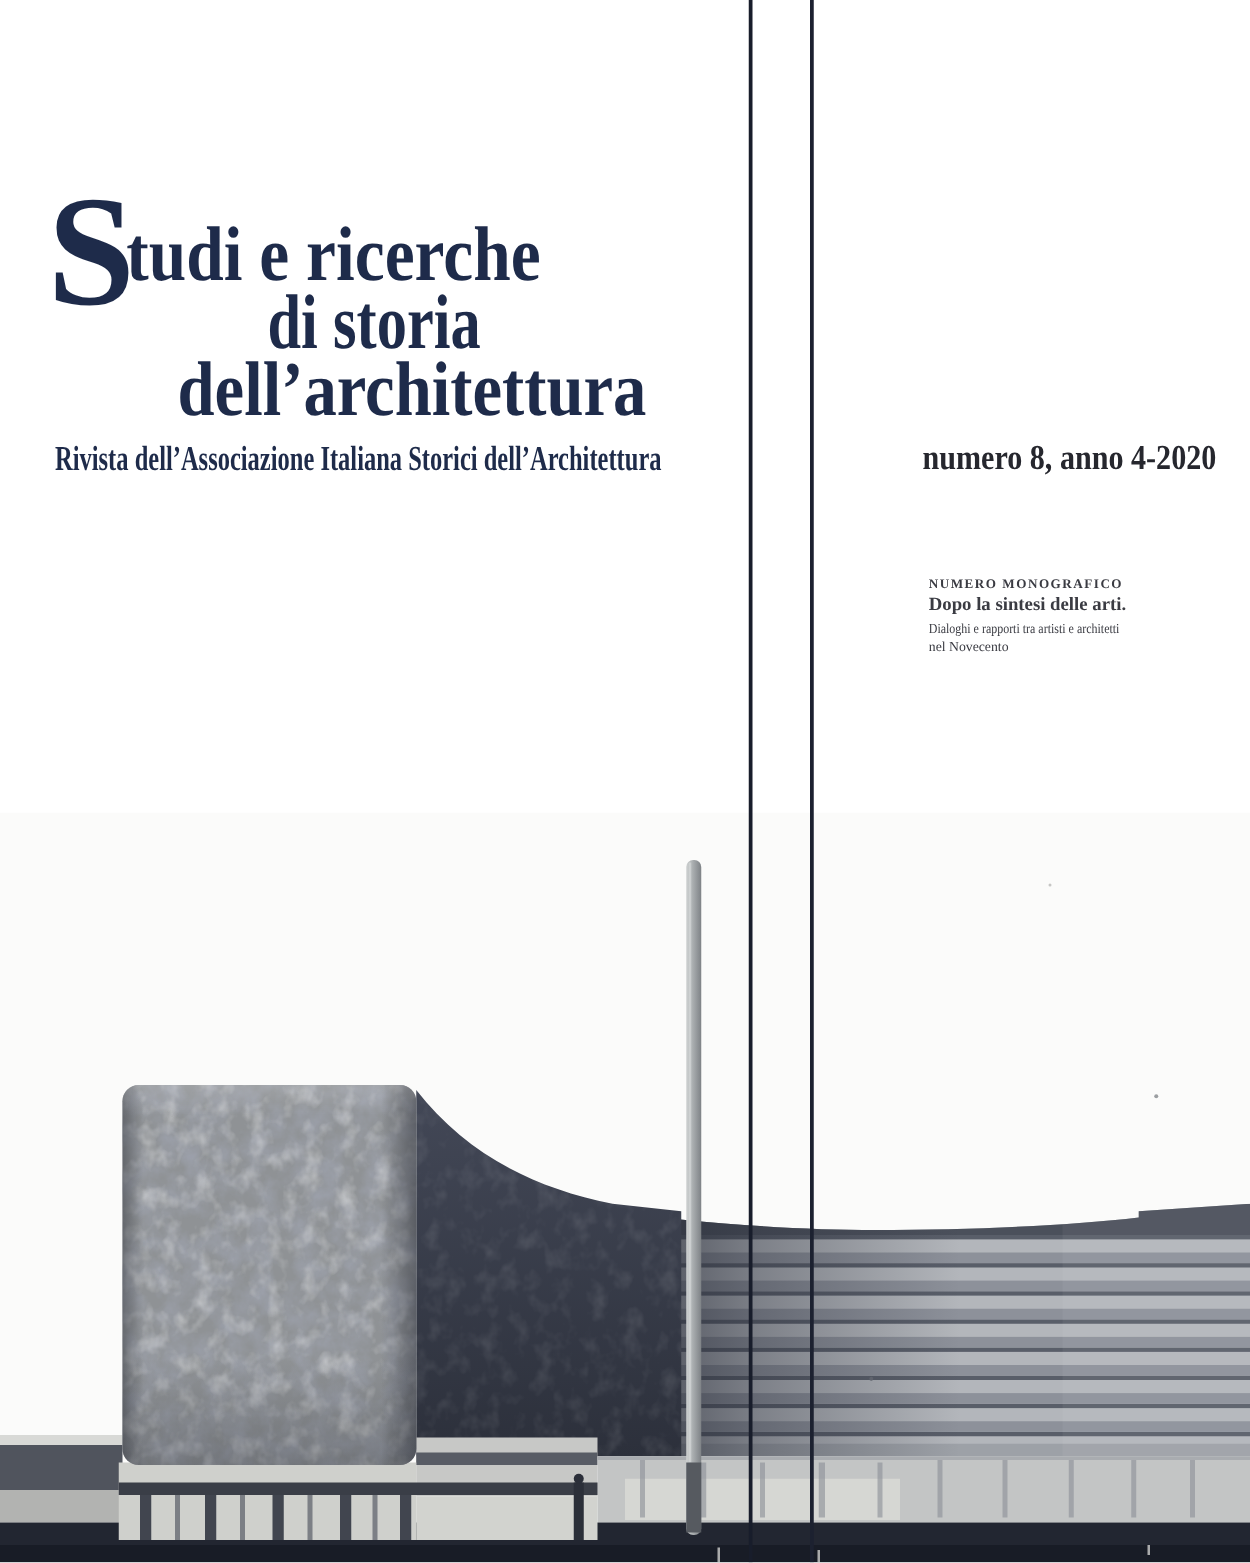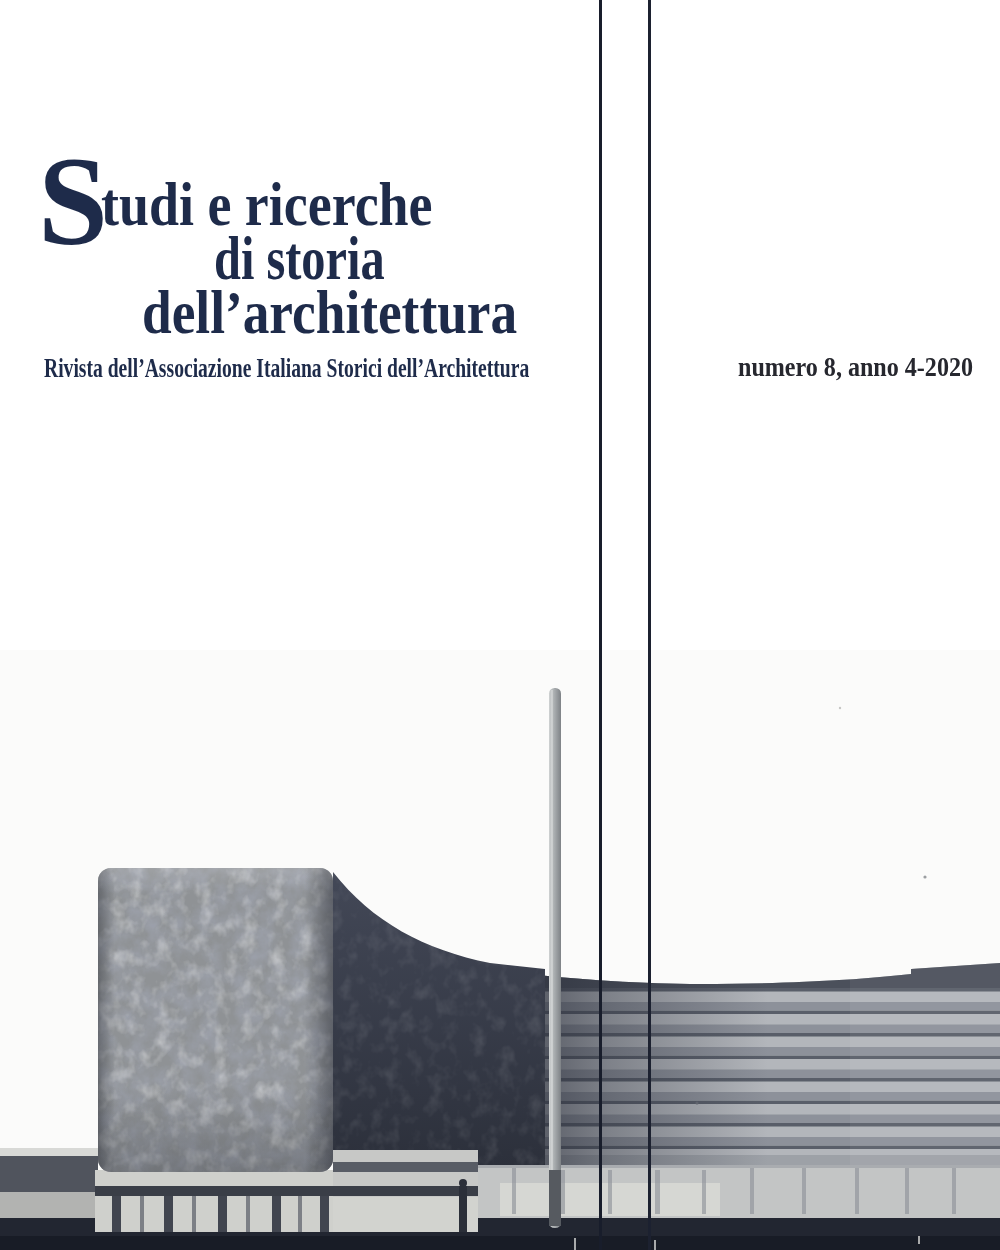--- a/index.html
+++ b/index.html
@@ -38,20 +38,26 @@
 
 <div class="page">
 
   <div class="mast" id="title-initial">S</div>
   <div class="mast" id="title-l1">tudi e ricerche</div>
   <div class="mast" id="title-l2">di storia</div>
   <div class="mast" id="title-l3">dell’architettura</div>
   <div class="mast" id="subtitle">Rivista dell’Associazione Italiana Storici dell’Architettura</div>
   <div class="mast" id="issue">numero 8, anno 4-2020</div>
 
+  <div id="monograph">
+    <div id="mono-label">NUMERO MONOGRAFICO</div>
+    <div id="mono-title">Dopo la sintesi delle arti.</div>
+    <div id="mono-l1">Dialoghi e rapporti tra artisti e architetti</div>
+    <div id="mono-l2">nel Novecento</div>
+  </div>
 
   <svg id="photo" viewBox="0 0 1000 600" xmlns="http://www.w3.org/2000/svg" aria-hidden="true">
     <defs>
       <linearGradient id="polegrad" x1="0" y1="0" x2="1" y2="0">
         <stop offset="0" stop-color="#cfd2d2"></stop>
           <stop offset=".45" stop-color="#a9adaf"></stop>
           <stop offset="1" stop-color="#7e8286"></stop>
       </linearGradient>
       <linearGradient id="darkfacade" x1="0" y1="0" x2="0" y2="1">
         <stop offset="0" stop-color="#434857"></stop>

